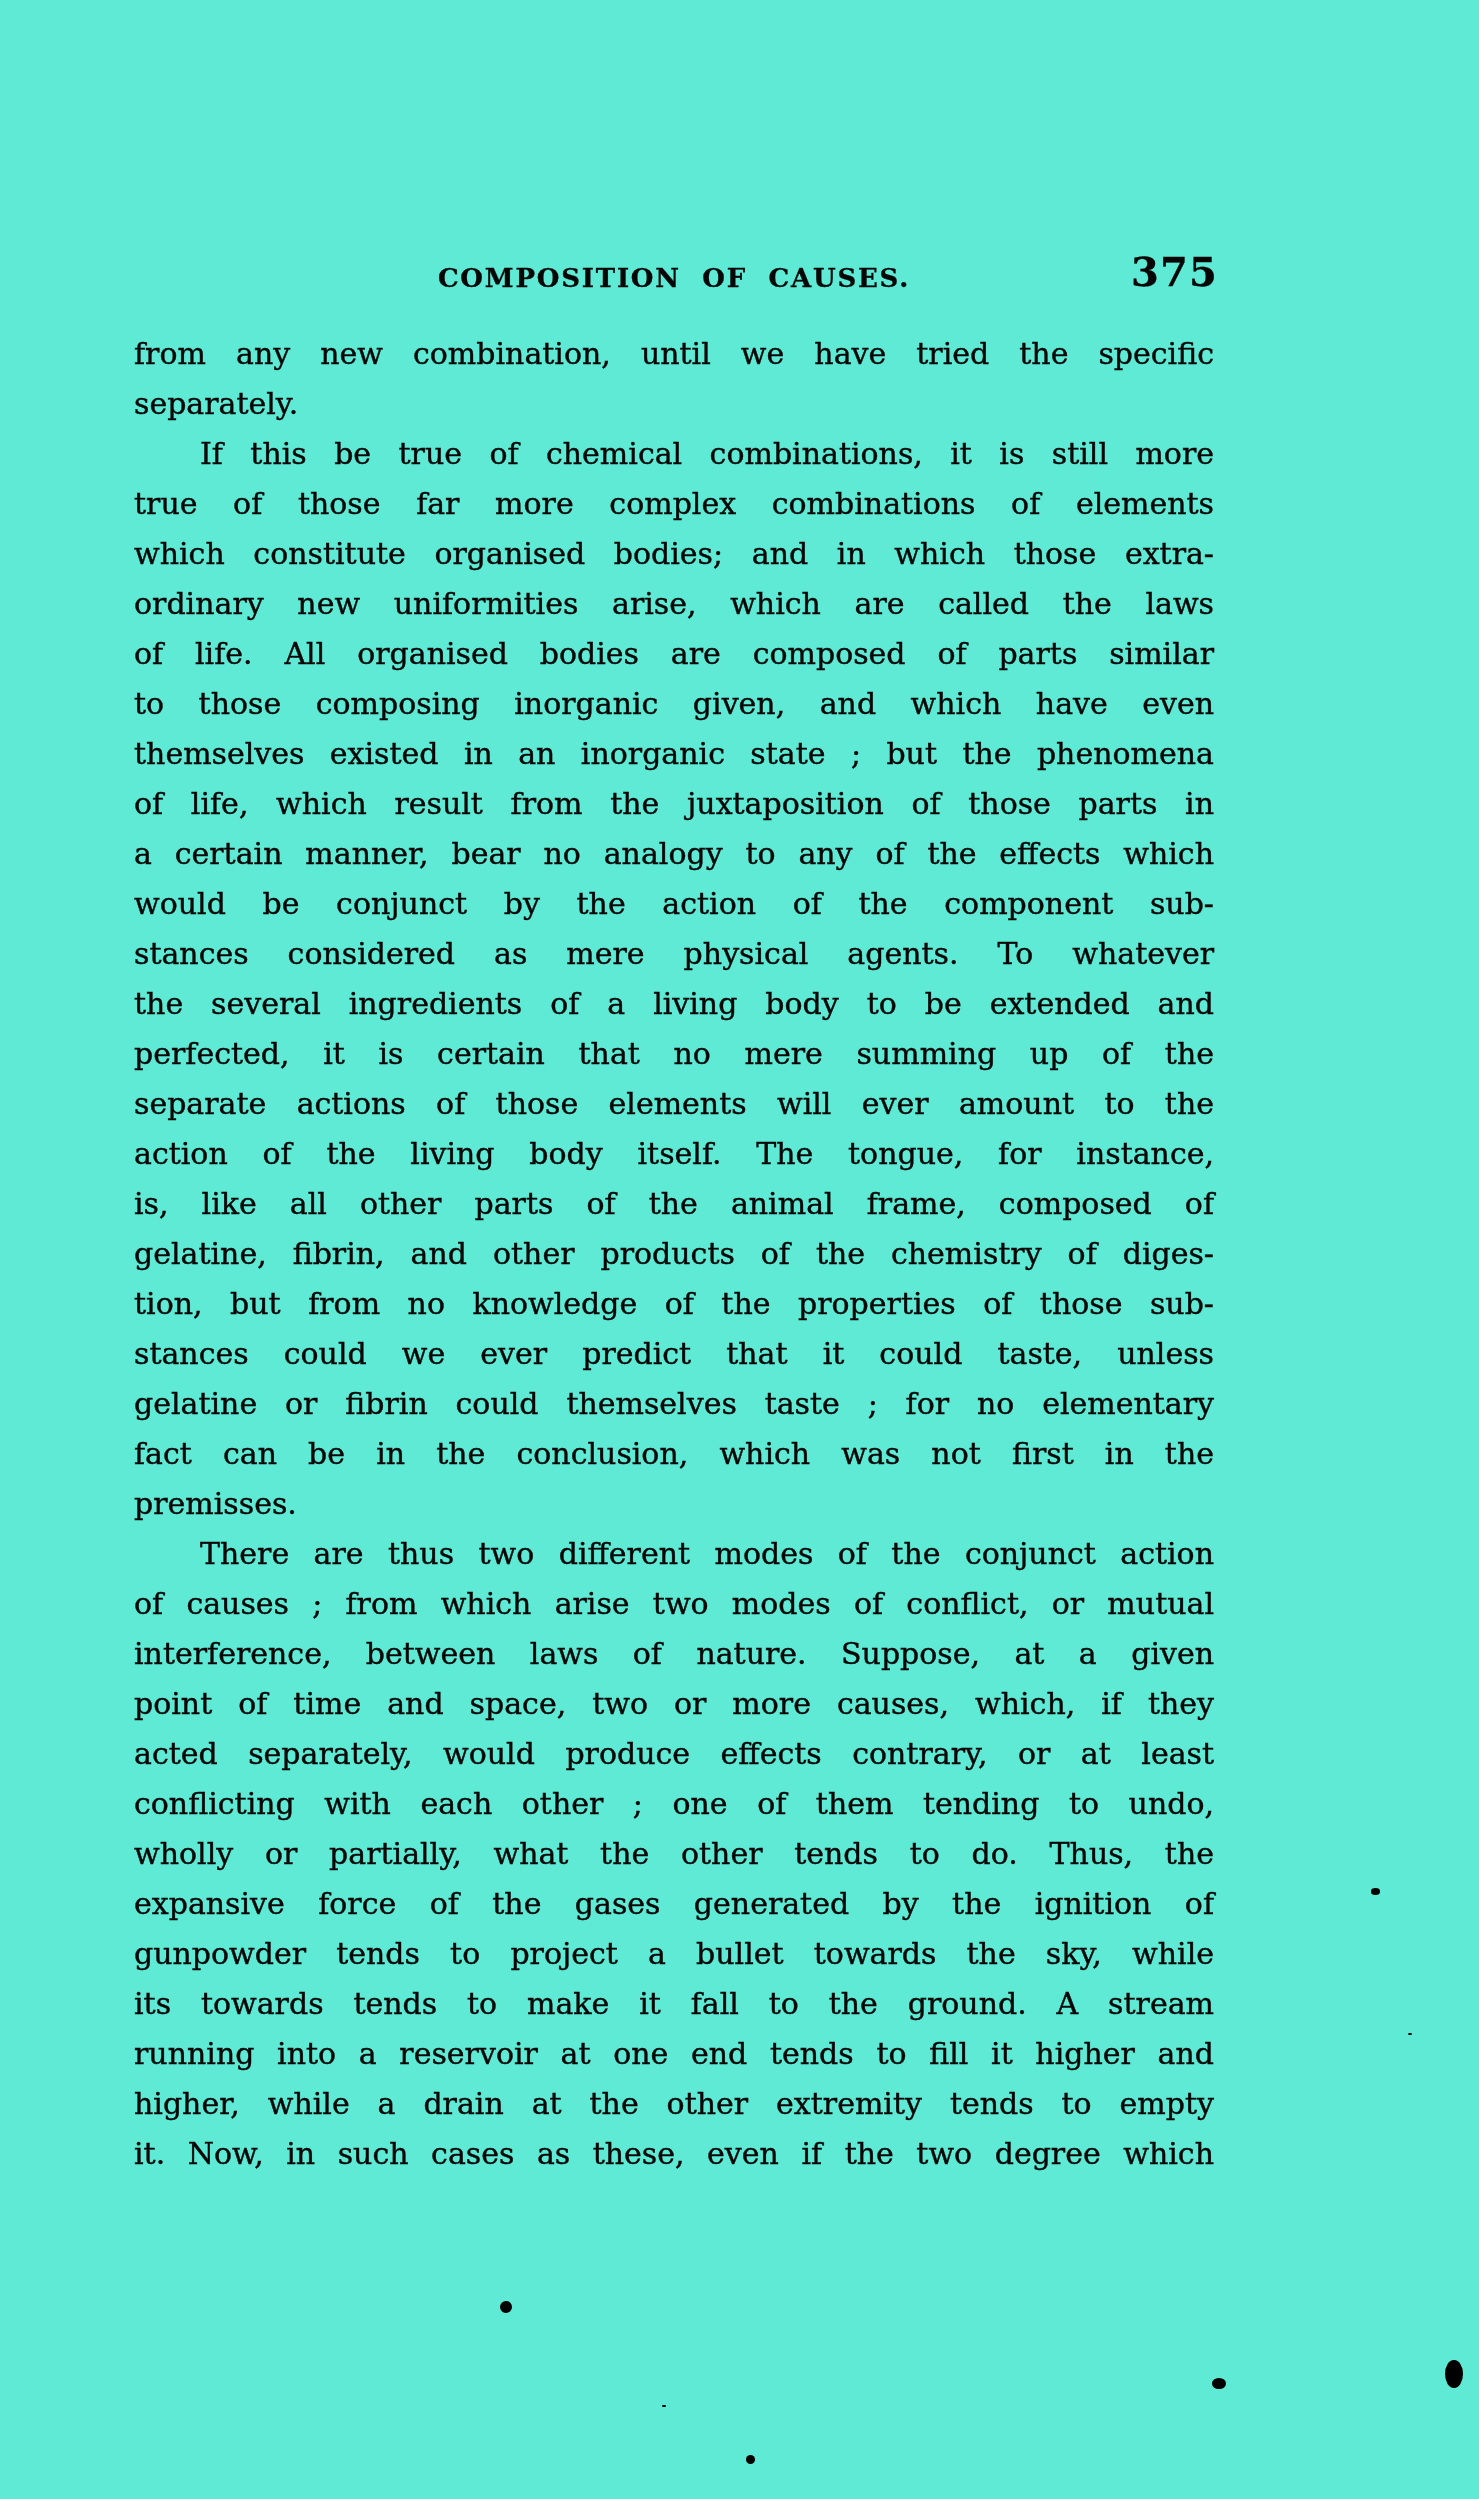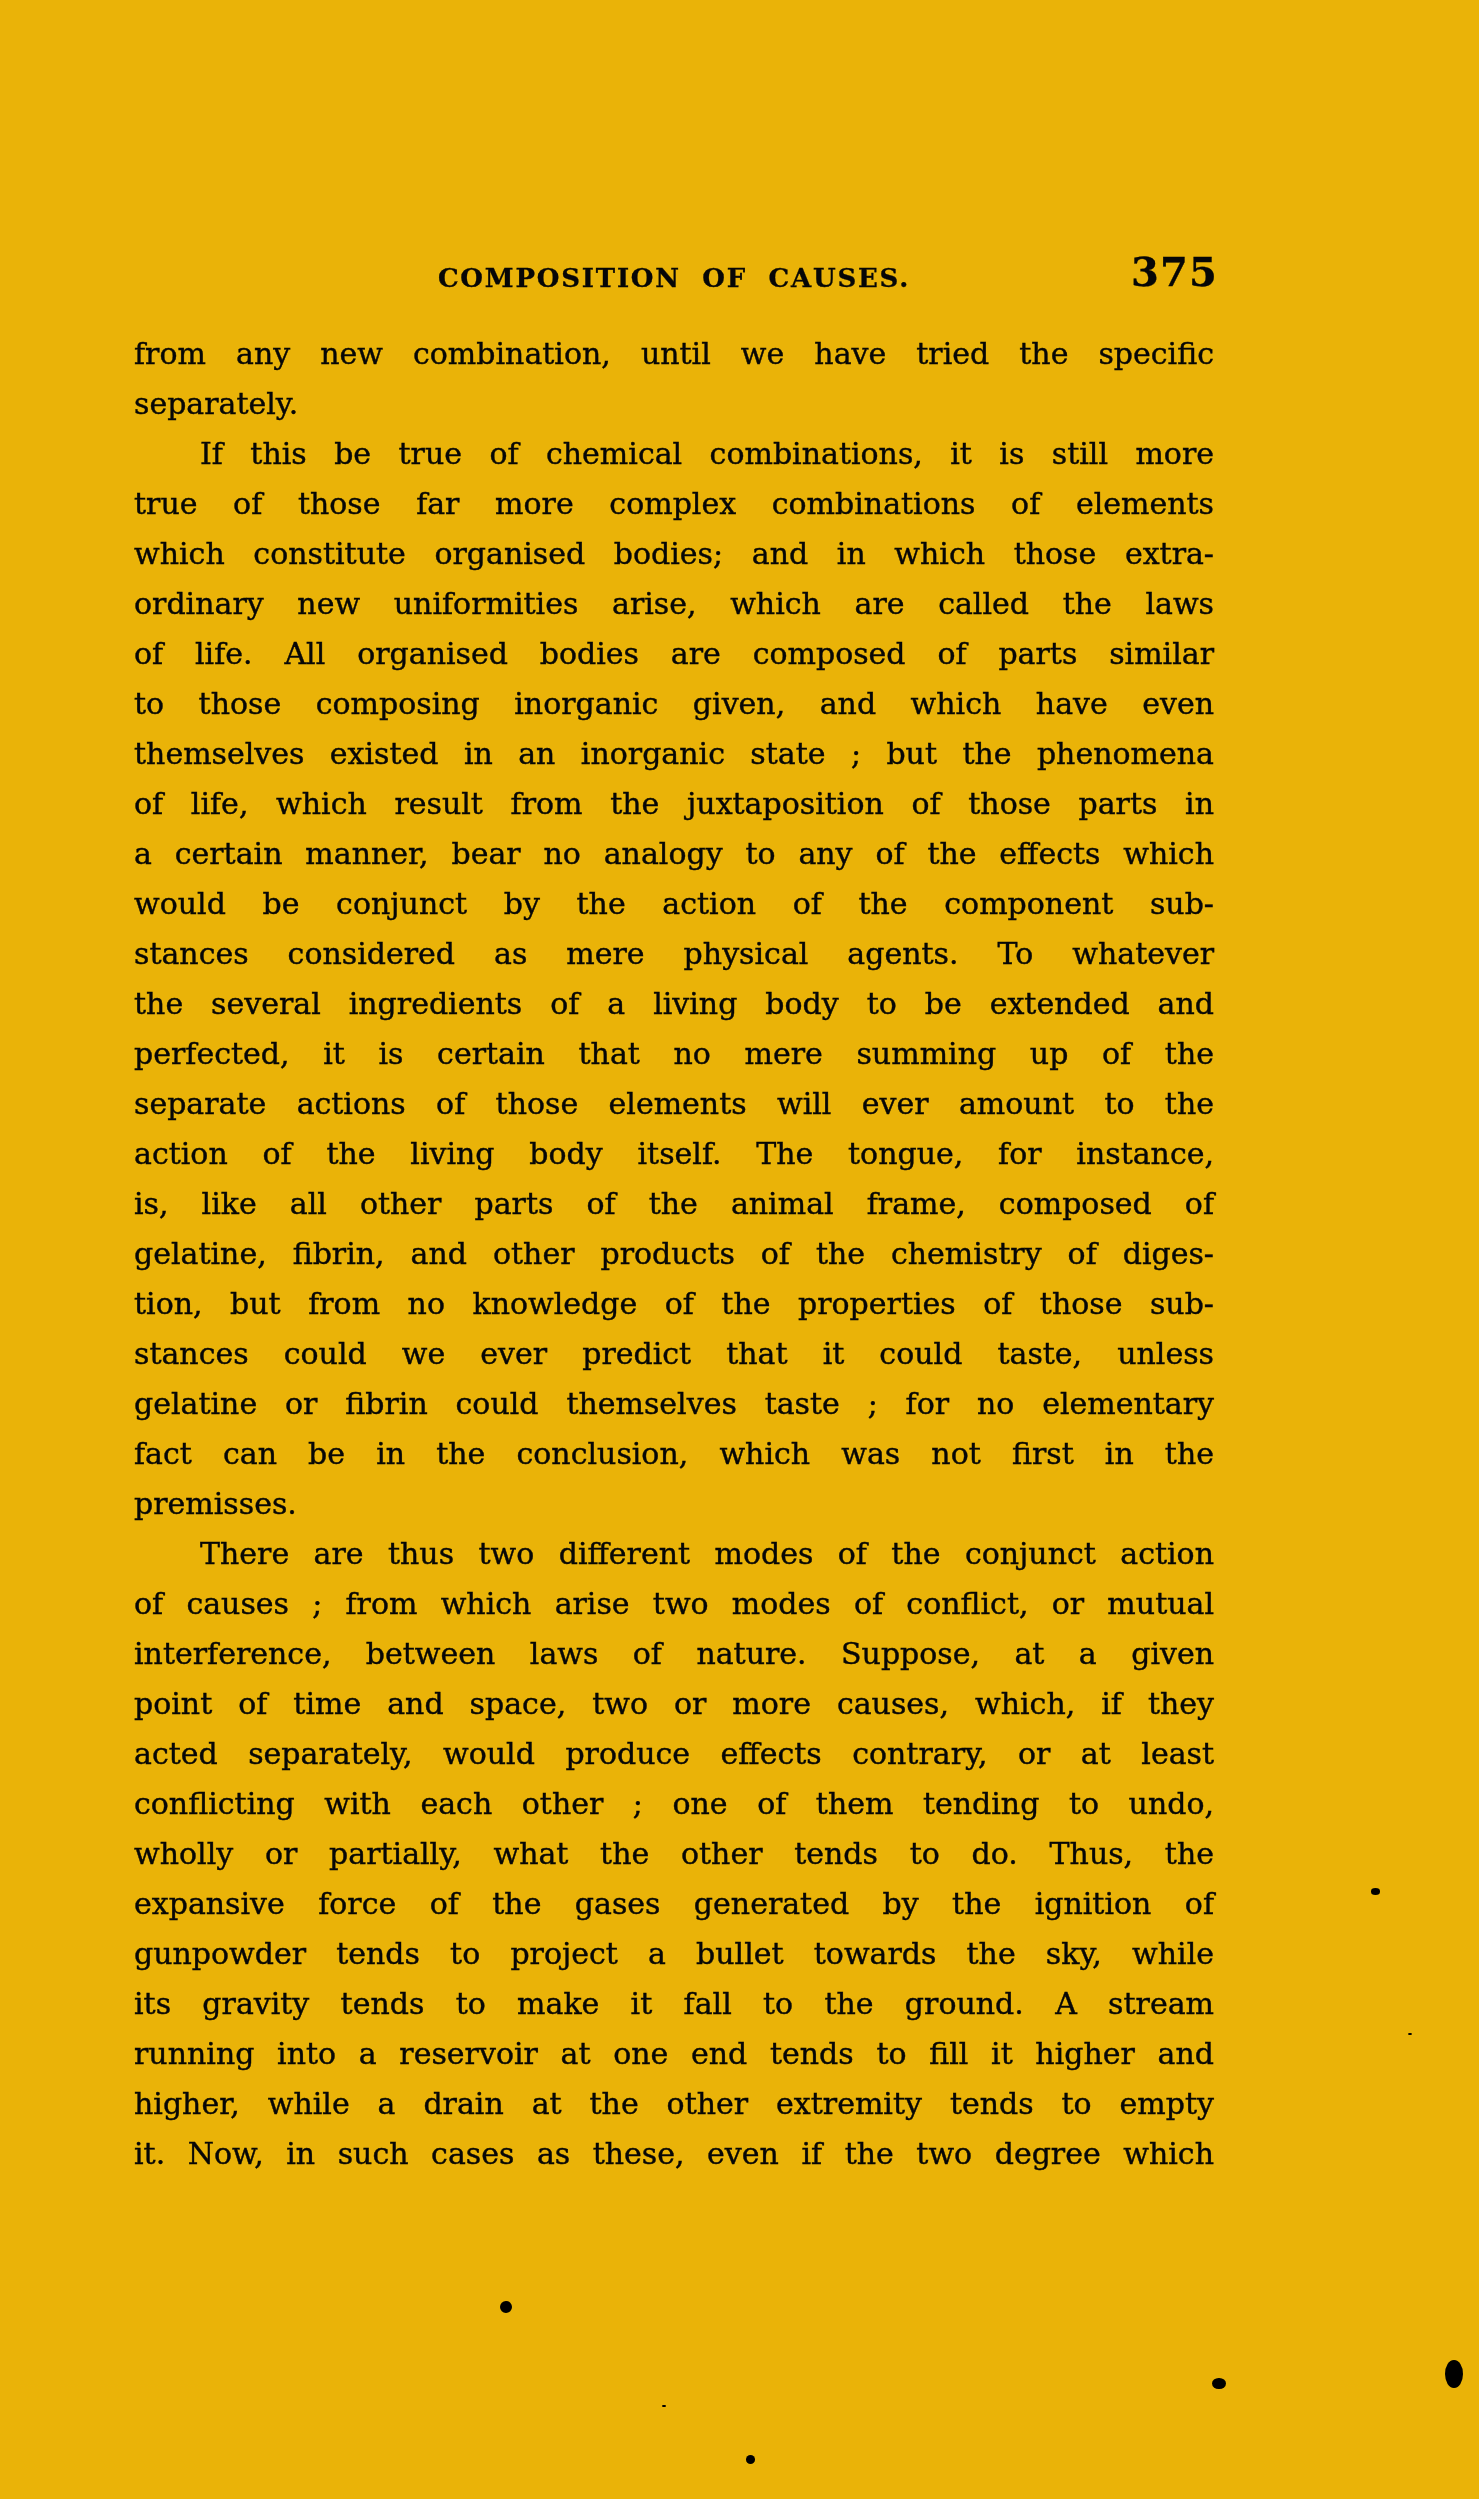--- a/index.html
+++ b/index.html
@@ -4,21 +4,21 @@
 <style>
   html, body {
     margin: 0;
     padding: 0;
     background: #ffffff;
   }
   .page {
     position: relative;
     width: 1479px;
     height: 2500px;
-    background: #eab308;
+    background: #5eead4;
     color: #070707;
     font-family: "DejaVu Serif", serif;
     overflow: hidden;
   }
   .running-head {
     position: absolute;
     left: 134px;
     top: 263px;
     width: 1080px;
     height: 35px;
@@ -118,21 +118,21 @@
     <div class="paragraph">
         <div class="line indent">There are thus two different modes of the conjunct action</div>
         <div class="line">of causes ; from which arise two modes of conflict, or mutual</div>
         <div class="line">interference, between laws of nature.  Suppose, at a given</div>
         <div class="line">point of time and space, two or more causes, which, if they</div>
         <div class="line">acted separately, would produce effects contrary, or at least</div>
         <div class="line">conflicting with each other ; one of them tending to undo,</div>
         <div class="line">wholly or partially, what the other tends to do.  Thus, the</div>
         <div class="line">expansive force of the gases generated by the ignition of</div>
         <div class="line">gunpowder tends to project a bullet towards the sky, while</div>
-        <div class="line">its gravity tends to make it fall to the ground.  A stream</div>
+        <div class="line">its towards tends to make it fall to the ground.  A stream</div>
         <div class="line">running into a reservoir at one end tends to fill it higher and</div>
         <div class="line">higher, while a drain at the other extremity tends to empty</div>
         <div class="line">it.  Now, in such cases as these, even if the two degree which</div>
       </div>
   </main>
 
   <div class="specks-layer">
       <div class="speck dot" style="left: 500px; top: 2301px; width: 11.8px; height: 11.8px;"></div>
       <div class="speck dash" style="left: 662px; top: 2405px; width: 3.5px; height: 1.8px;"></div>
       <div class="speck dot" style="left: 746px; top: 2455px; width: 9.4px; height: 8.9px;"></div>

